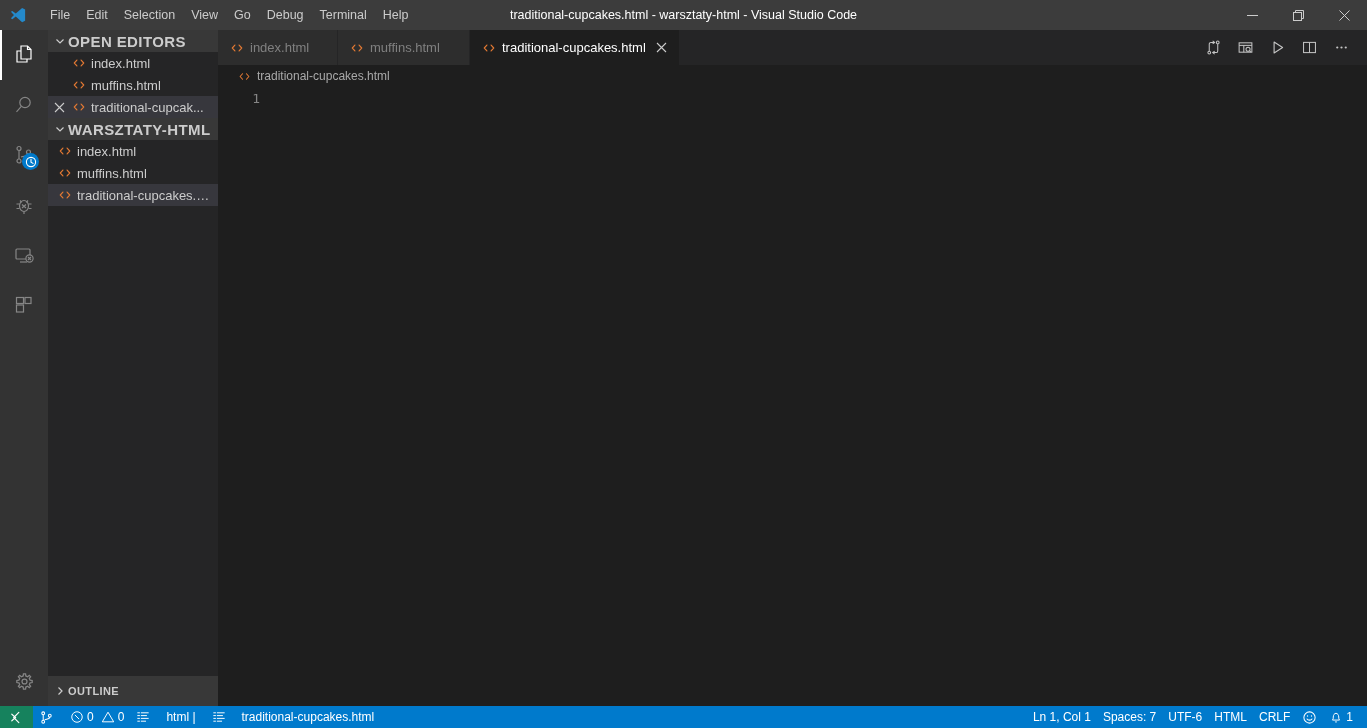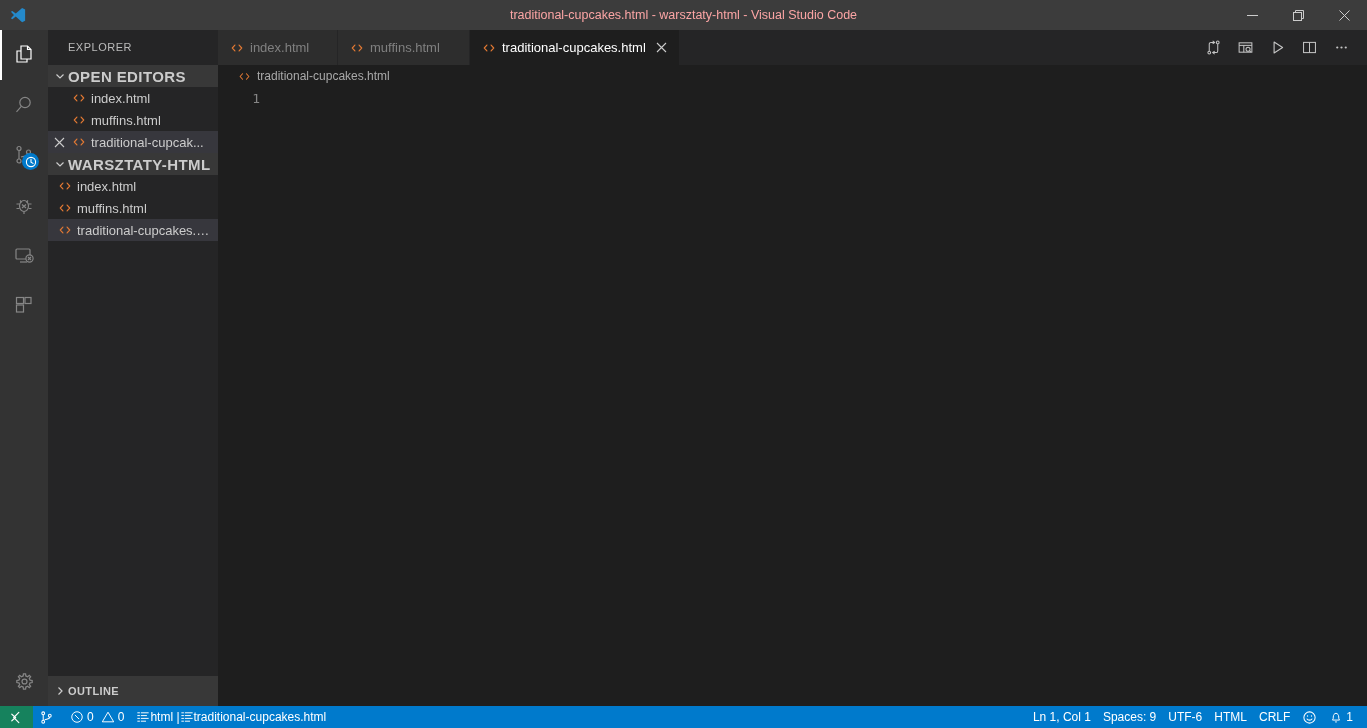--- a/index.html
+++ b/index.html
@@ -23,21 +23,21 @@
   .vs-logo { width: 36px; height: 30px; display: flex; align-items: center; justify-content: center; }
   .menubar { display: flex; align-items: center; height: 30px; margin-left: 6px; }
   .menu-item {
     font-size: 12.5px; color: #cccccc;
     padding: 0 8px; height: 30px; line-height: 30px;
     cursor: default; white-space: nowrap;
   }
   .window-title {
     position: absolute; left: 0; right: 0; top: 0; height: 30px;
     line-height: 30px; text-align: center;
-    font-size: 12.5px; color: #fca5a5;
+    font-size: 12.5px; color: #ffffff;
     pointer-events: none; white-space: nowrap;
   }
   .win-controls { position: absolute; right: 0; top: 0; height: 30px; display: flex; }
   .win-btn { width: 46px; height: 30px; display: flex; align-items: center; justify-content: center; }
 
   
   .body-row { flex: 1; display: flex; min-height: 0; }
 
   
   .activitybar {
@@ -177,20 +177,30 @@
 <body>
 
 <div id="app">
 
   <div class="titlebar">
     <div class="vs-logo">
       <svg width="18" height="18" viewBox="0 0 24 24">
         <path d="M17.5 2.5 L21.5 4.5 L21.5 19.5 L17.5 21.5 L9 14 L4.5 17.5 L2.5 16.3 L6.6 12 L2.5 7.7 L4.5 6.5 L9 10 Z" fill="#2489ca"></path>
       </svg>
     </div>
+    <div class="menubar">
+      <div class="menu-item">File</div>
+      <div class="menu-item">Edit</div>
+      <div class="menu-item">Selection</div>
+      <div class="menu-item">View</div>
+      <div class="menu-item">Go</div>
+      <div class="menu-item">Debug</div>
+      <div class="menu-item">Terminal</div>
+      <div class="menu-item">Help</div>
+    </div>
     <div class="window-title">traditional-cupcakes.html - warsztaty-html - Visual Studio Code</div>
     <div class="win-controls">
       <div class="win-btn">
         <svg width="11" height="11" viewBox="0 0 11 11">
             <path d="M0 5.5 H11" stroke="#cccccc" stroke-width="1"></path>
           </svg>
       </div>
       <div class="win-btn">
         <svg width="11" height="11" viewBox="0 0 11 11">
           <rect x="0.5" y="2.5" width="8" height="8" fill="none" stroke="#cccccc" stroke-width="1"></rect>
@@ -284,21 +294,20 @@
         <span>
           <svg width="23" height="23" viewBox="0 0 24 24" fill="none" stroke="currentColor" stroke-width="1.3">
             <circle cx="12" cy="12" r="2.6"></circle>
             <path d="M12 4 L13.1 4 L13.4 6.2 L15.3 7 L17 5.6 L18.4 7 L17 8.7 L17.8 10.6 L20 10.9 L20 13.1 L17.8 13.4 L17 15.3 L18.4 17 L17 18.4 L15.3 17 L13.4 17.8 L13.1 20 L10.9 20 L10.6 17.8 L8.7 17 L7 18.4 L5.6 17 L7 15.3 L6.2 13.4 L4 13.1 L4 10.9 L6.2 10.6 L7 8.7 L5.6 7 L7 5.6 L8.7 7 L10.6 6.2 L10.9 4 Z"></path>
           </svg>
         </span>
       </div>
     </div>
 
     <div class="sidebar">
-      <div class="sidebar-title">EXPLORER</div>
 
       <div class="section-header">
         <span class="twisty">
           <svg width="12" height="12" viewBox="0 0 12 12" fill="none" stroke="currentColor" stroke-width="1.2">
             <path d="M2.5 4.5 L6 8 L9.5 4.5"></path>
           </svg>
         </span>
         <span>OPEN EDITORS</span>
       </div>
 
@@ -525,42 +534,42 @@
       </span>
       <span>0</span>
       <span style="margin-left:4px;">
         <svg width="14" height="14" viewBox="0 0 16 16" fill="none" stroke="#ffffff" stroke-width="1.1" stroke-linejoin="round">
           <path d="M8 2.5 L14.5 13.5 H1.5 Z"></path>
         </svg>
       </span>
       <span>0</span>
     </div>
 
-    <div class="sb-item" style="gap:0;text-align:center;">
+    <div class="sb-item" style="gap:16px;text-align:center;">
       <span>
         <svg width="14" height="14" viewBox="0 0 16 16" fill="none" stroke="#ffffff" stroke-width="1.1" stroke-linecap="round">
           <path d="M2 3.2 H4 M2 6.4 H4 M2 9.6 H4 M2 12.8 H4"></path>
           <path d="M6 3.2 H14 M6 6.4 H12 M6 9.6 H14 M6 12.8 H11"></path>
         </svg>
       </span>
       <span>html | </span>
       <span>
         <svg width="14" height="14" viewBox="0 0 16 16" fill="none" stroke="#ffffff" stroke-width="1.1" stroke-linecap="round">
           <path d="M2 3.2 H4 M2 6.4 H4 M2 9.6 H4 M2 12.8 H4"></path>
           <path d="M6 3.2 H14 M6 6.4 H12 M6 9.6 H14 M6 12.8 H11"></path>
         </svg>
       </span>
       <span>traditional-cupcakes.html</span>
     </div>
 
     <div class="sb-spacer"></div>
 
     <div class="sb-right">
       <div class="sb-item">Ln 1, Col 1</div>
-      <div class="sb-item">Spaces: 9</div>
+      <div class="sb-item">Spaces: 7</div>
       <div class="sb-item">UTF-6</div>
       <div class="sb-item">HTML</div>
       <div class="sb-item">CRLF</div>
       <div class="sb-item">
         <span>
           <svg width="15" height="15" viewBox="0 0 16 16" fill="none" stroke="#ffffff" stroke-width="1.1">
             <circle cx="8" cy="8" r="6"></circle>
             <circle cx="5.9" cy="6.4" r="0.7" fill="#ffffff" stroke="none"></circle>
             <circle cx="10.1" cy="6.4" r="0.7" fill="#ffffff" stroke="none"></circle>
             <path d="M5.4 9.6 C6.4 11.2 9.6 11.2 10.6 9.6" stroke-linecap="round"></path>

